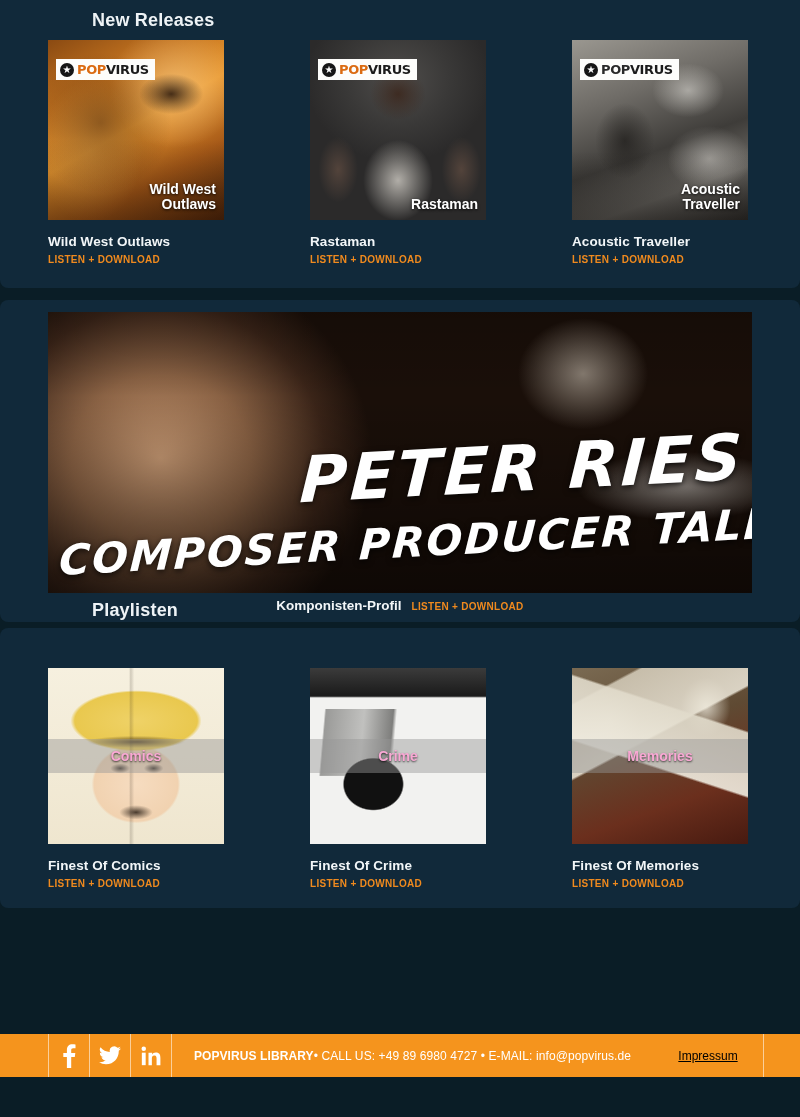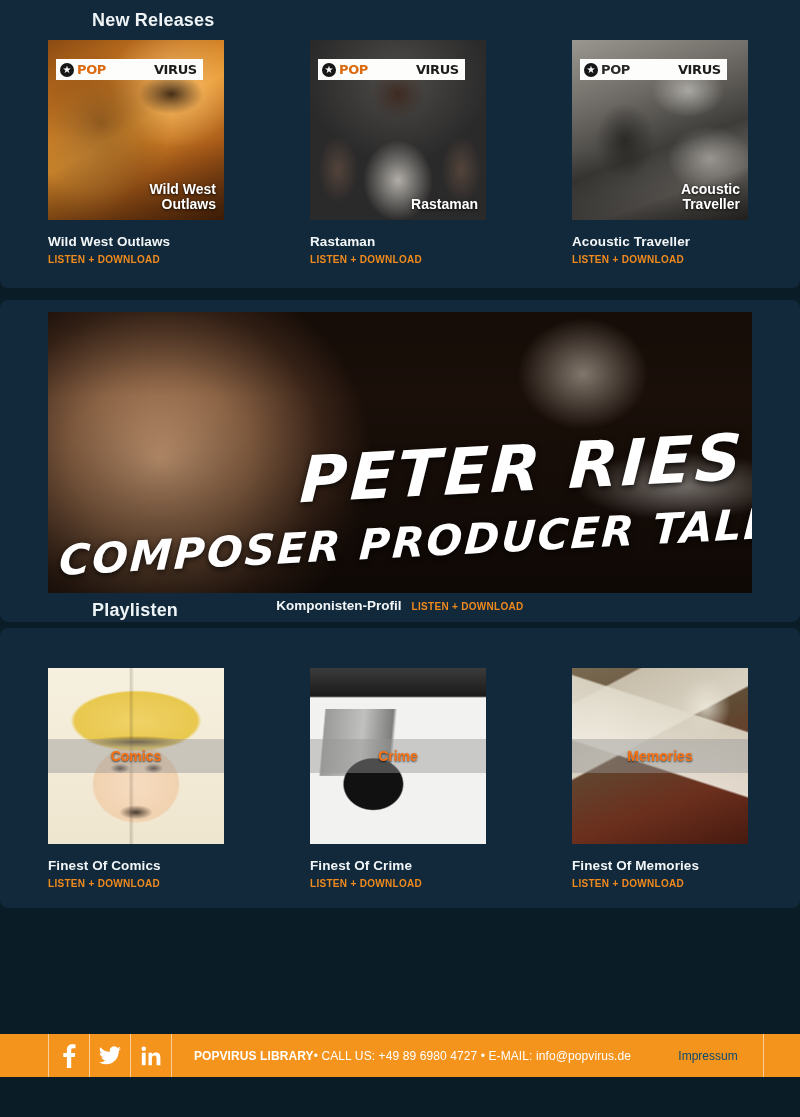--- a/index.html
+++ b/index.html
@@ -77,21 +77,21 @@
     gap: 3px;
   }
   .badge .star {
     width: 14px; height: 14px; border-radius: 50%;
     background: #161616;
     display: flex; align-items: center; justify-content: center;
     color: #fff; font-size: 10px; line-height: 1;
   }
   .badge .word { font-size: 13px; font-weight: 900; letter-spacing: -.4px; font-family: "DejaVu Sans", sans-serif; }
   .badge .pop  { color: #db6b12; }
-  .badge .vir  { color: #1c1c1c; margin-left: 48px; }
+  .badge .vir  { color: #1c1c1c; }
   .badge.mono .pop { color: #2a2a2a; }
 
   
   .art-caption {
     position: absolute;
     right: 8px; bottom: 8px;
     text-align: right;
     color: #ffffff;
     font-size: 14px;
     font-weight: bold;
@@ -101,21 +101,21 @@
   }
 
   
   .pl-label {
     position: absolute;
     left: 0; right: 0; top: 50%;
     transform: translateY(-50%);
     height: 34px;
     background: rgba(150,150,150,.45);
     display: flex; align-items: center; justify-content: center;
-    color: #f97316; font-size: 14px; font-weight: bold;
+    color: #f9a8d4; font-size: 14px; font-weight: bold;
     text-shadow: 0 1px 2px rgba(0,0,0,.7);
   }
 
   
   #hero {
     position: absolute;
     left: 48px; top: 312px;
     width: 704px; height: 281px;
     overflow: hidden;
     background: #1a1410;
@@ -178,21 +178,21 @@
     display: flex; align-items: center; justify-content: center;
     color: #ffffff;
     font-size: 12px;
     letter-spacing: .1px;
     white-space: nowrap;
   }
   .fcontact b { font-weight: bold; }
   .fimpressum {
     width: 110px;
     display: flex; align-items: center; justify-content: center;
-    color: #0c4a6e; font-size: 12px;
+    color: #000000; font-size: 12px; text-decoration: underline;
   }
   .fspacer-right { width: 36px; }
 
   
   .art { position: absolute; inset: 0; }
 
   
   .art-outlaws {
     background:
       radial-gradient(ellipse 60% 55% at 72% 26%, rgba(255,215,150,.55), transparent 62%),

